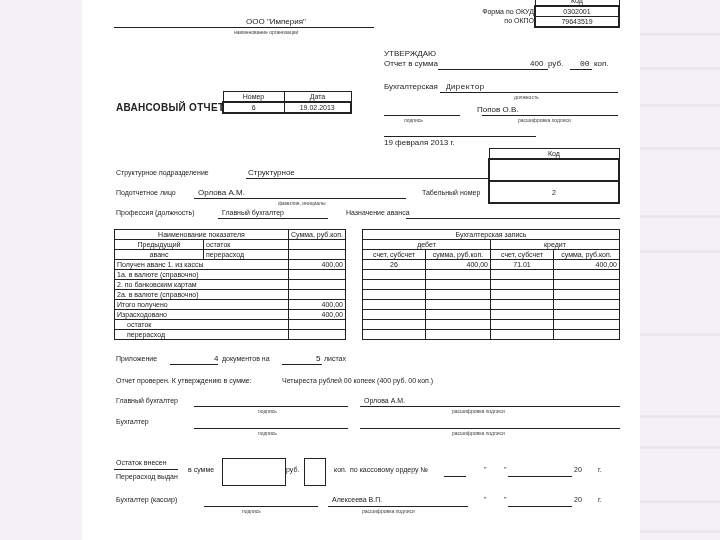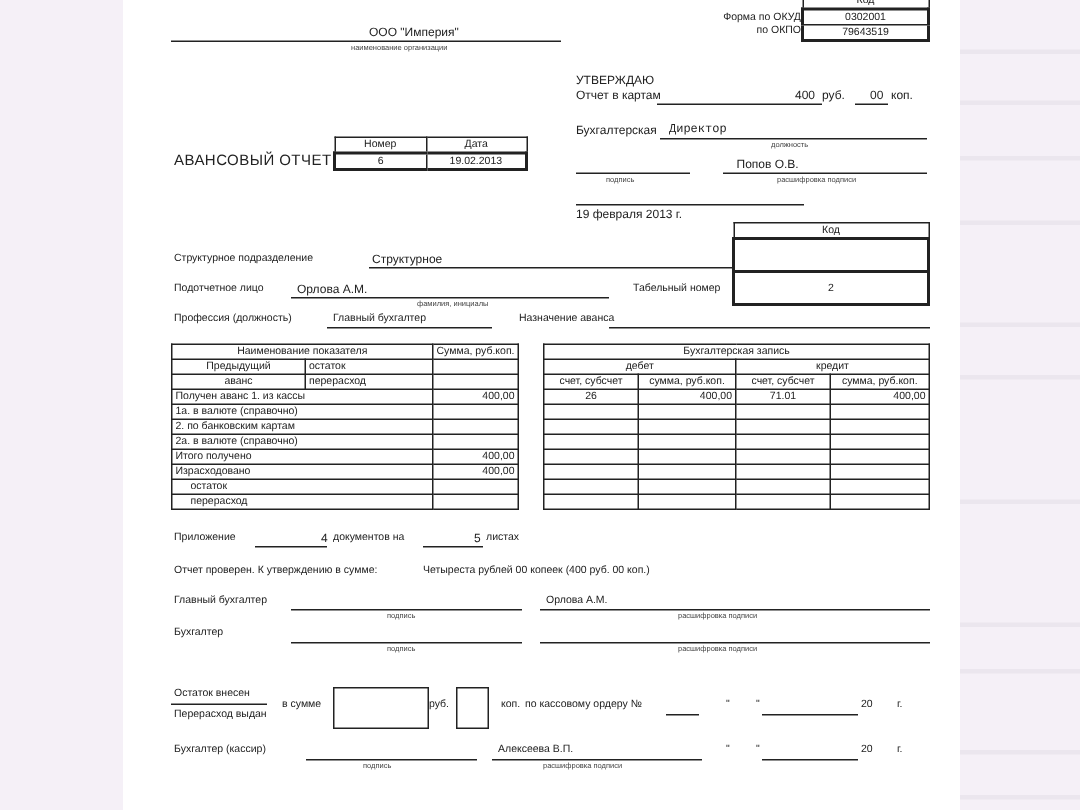--- a/index.html
+++ b/index.html
@@ -17,21 +17,21 @@
   .abs { position:absolute; white-space:nowrap; }
   .t8 { font-size:8px; }
   .t7 { font-size:7px; }
   .t5 { font-size:5px; color:#444; }
   .line { position:absolute; height:0; border-top:1px solid #222; }
   .tbl { position:absolute; border-collapse:collapse; }
   .tbl td { border:1px solid #222; padding:0 2px; font-size:7px; height:9px; line-height:9px; white-space:nowrap; overflow:hidden; }
   .c { text-align:center; }
   .r { text-align:right; }
   .box { position:absolute; border:1px solid #222; }
-  .bold-title { font-weight:normal; font-size:10px; letter-spacing:0.3px; }
+  .bold-title { font-weight:bold; font-size:10px; letter-spacing:0.3px; }
 </style>
 </head>
 <body>
 
 <div class="stripe" style="top:33px"></div>
 <div class="stripe" style="top:67px"></div>
 <div class="stripe" style="top:104px"></div>
 <div class="stripe" style="top:147px"></div>
 <div class="stripe" style="top:215px"></div>
 <div class="stripe" style="top:250px"></div>
@@ -57,36 +57,36 @@
     <tr>
           <td class="c" style="border-width:2px 2px 1px 2px;">0302001</td>
         </tr>
     <tr>
           <td class="c" style="border-width:1px 2px 2px 2px;">79643519</td>
         </tr>
   </tbody>
     </table>
 
   <div class="abs t8" style="left:302px; top:49px;text-align:center;">УТВЕРЖДАЮ</div>
-  <div class="abs t8" style="left:302px; top:59px;">Отчет в картам</div>
+  <div class="abs t8" style="left:302px; top:59px;">Отчет в сумма</div>
   <div class="line" style="left:356px; top:69px; width:110px;"></div>
   <div class="abs t8" style="left:448px; top:59px;">400</div>
   <div class="abs t8" style="left:466px; top:59px;">руб.</div>
   <div class="line" style="left:488px; top:69px; width:22px;"></div>
-  <div class="abs t8" style="left:498px; top:59px;">00</div>
+  <div class="abs t8" style="left:498px; top:59px;font-family:Liberation Mono, monospace;">00</div>
   <div class="abs t8" style="left:512px; top:59px;">коп.</div>
 
   <div class="abs t8" style="left:302px; top:82px;">Бухгалтерская</div>
   <div class="abs t8" style="left:364px; top:82px;font-family:Liberation Mono, monospace;">Директор</div>
   <div class="line" style="left:358px; top:92px; width:178px;"></div>
   <div class="abs t5" style="left:432px; top:94px;">должность</div>
 
   <div class="line" style="left:302px; top:115px; width:76px;"></div>
   <div class="abs t5" style="left:322px; top:117px;">подпись</div>
-  <div class="abs t8" style="left:409px; top:105px;text-align:right;">Попов О.В.</div>
+  <div class="abs t8" style="left:395px; top:105px;text-align:right;">Попов О.В.</div>
   <div class="line" style="left:400px; top:115px; width:136px;"></div>
   <div class="abs t5" style="left:436px; top:117px;">расшифровка подписи</div>
   <div class="abs t8" style="left:302px; top:138px;">19 февраля 2013 г.</div>
   <div class="line" style="left:302px; top:136px; width:152px;"></div>
 
   <div class="abs bold-title" style="left:34px; top:102px;">АВАНСОВЫЙ ОТЧЕТ</div>
   <table class="tbl" style="left:140px; top:91px; width:130px;">
     <tbody>
         <tr>
       <td class="c" style="width:56px;">Номер</td>

